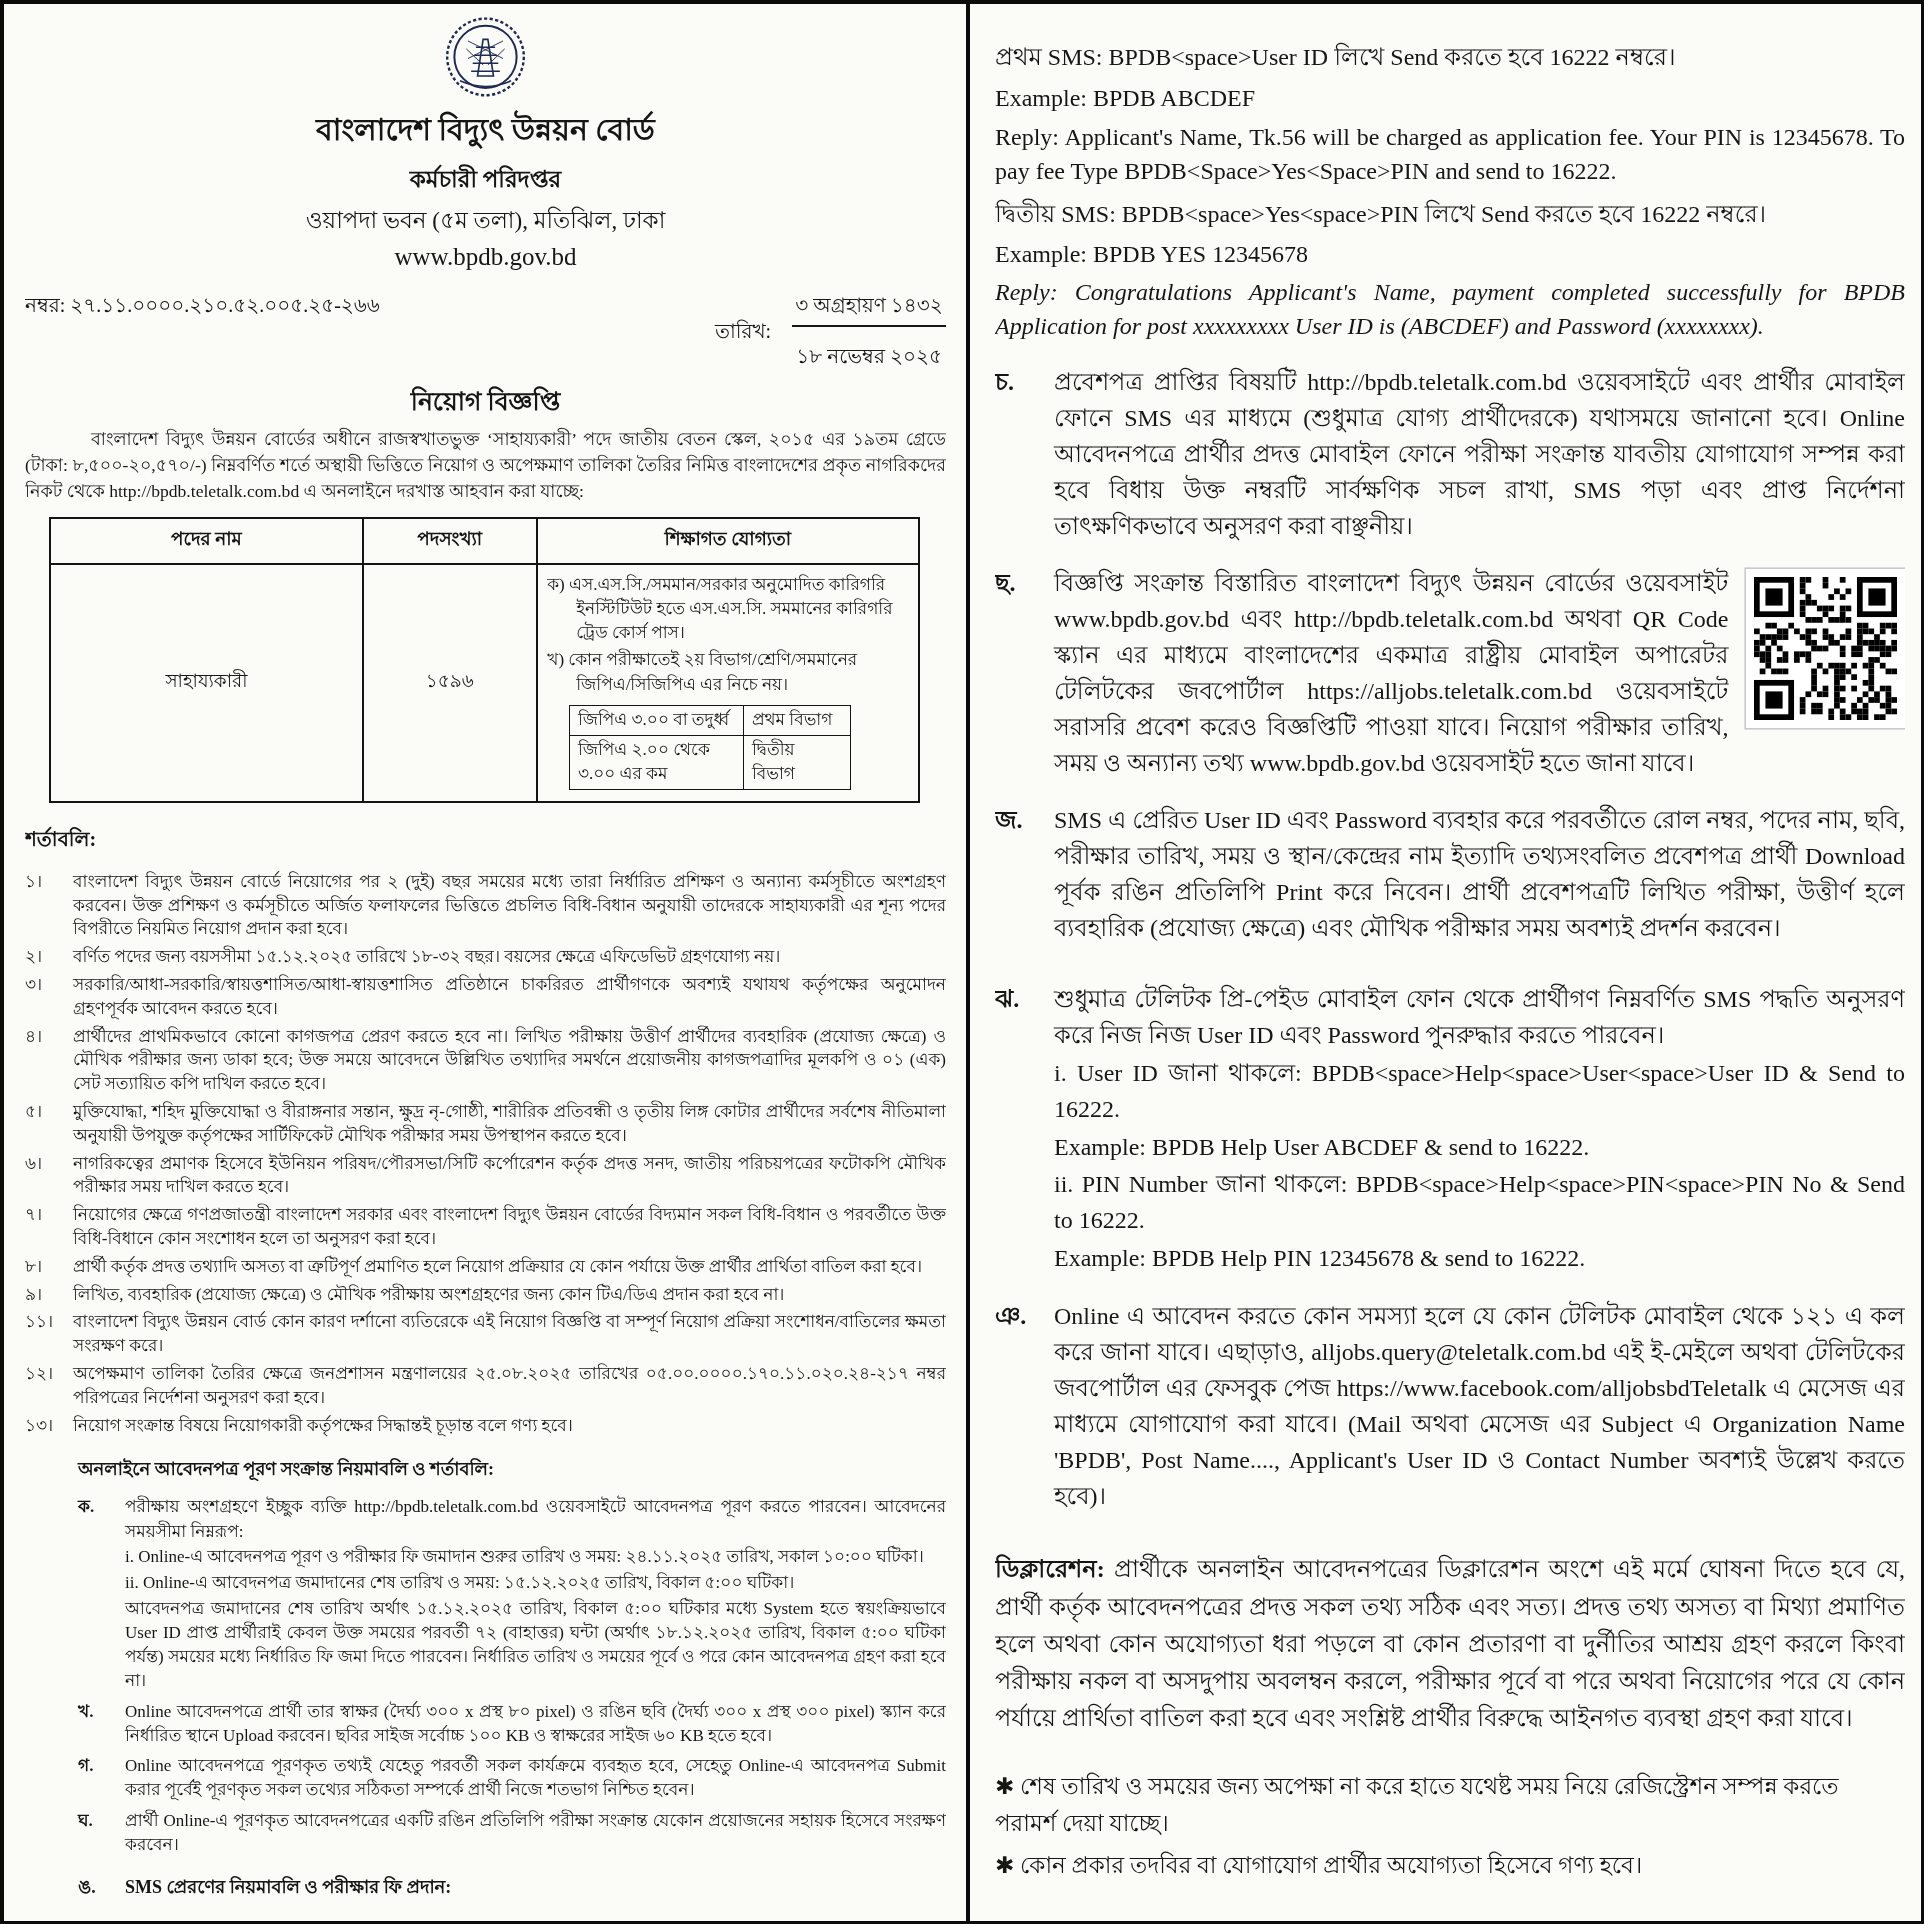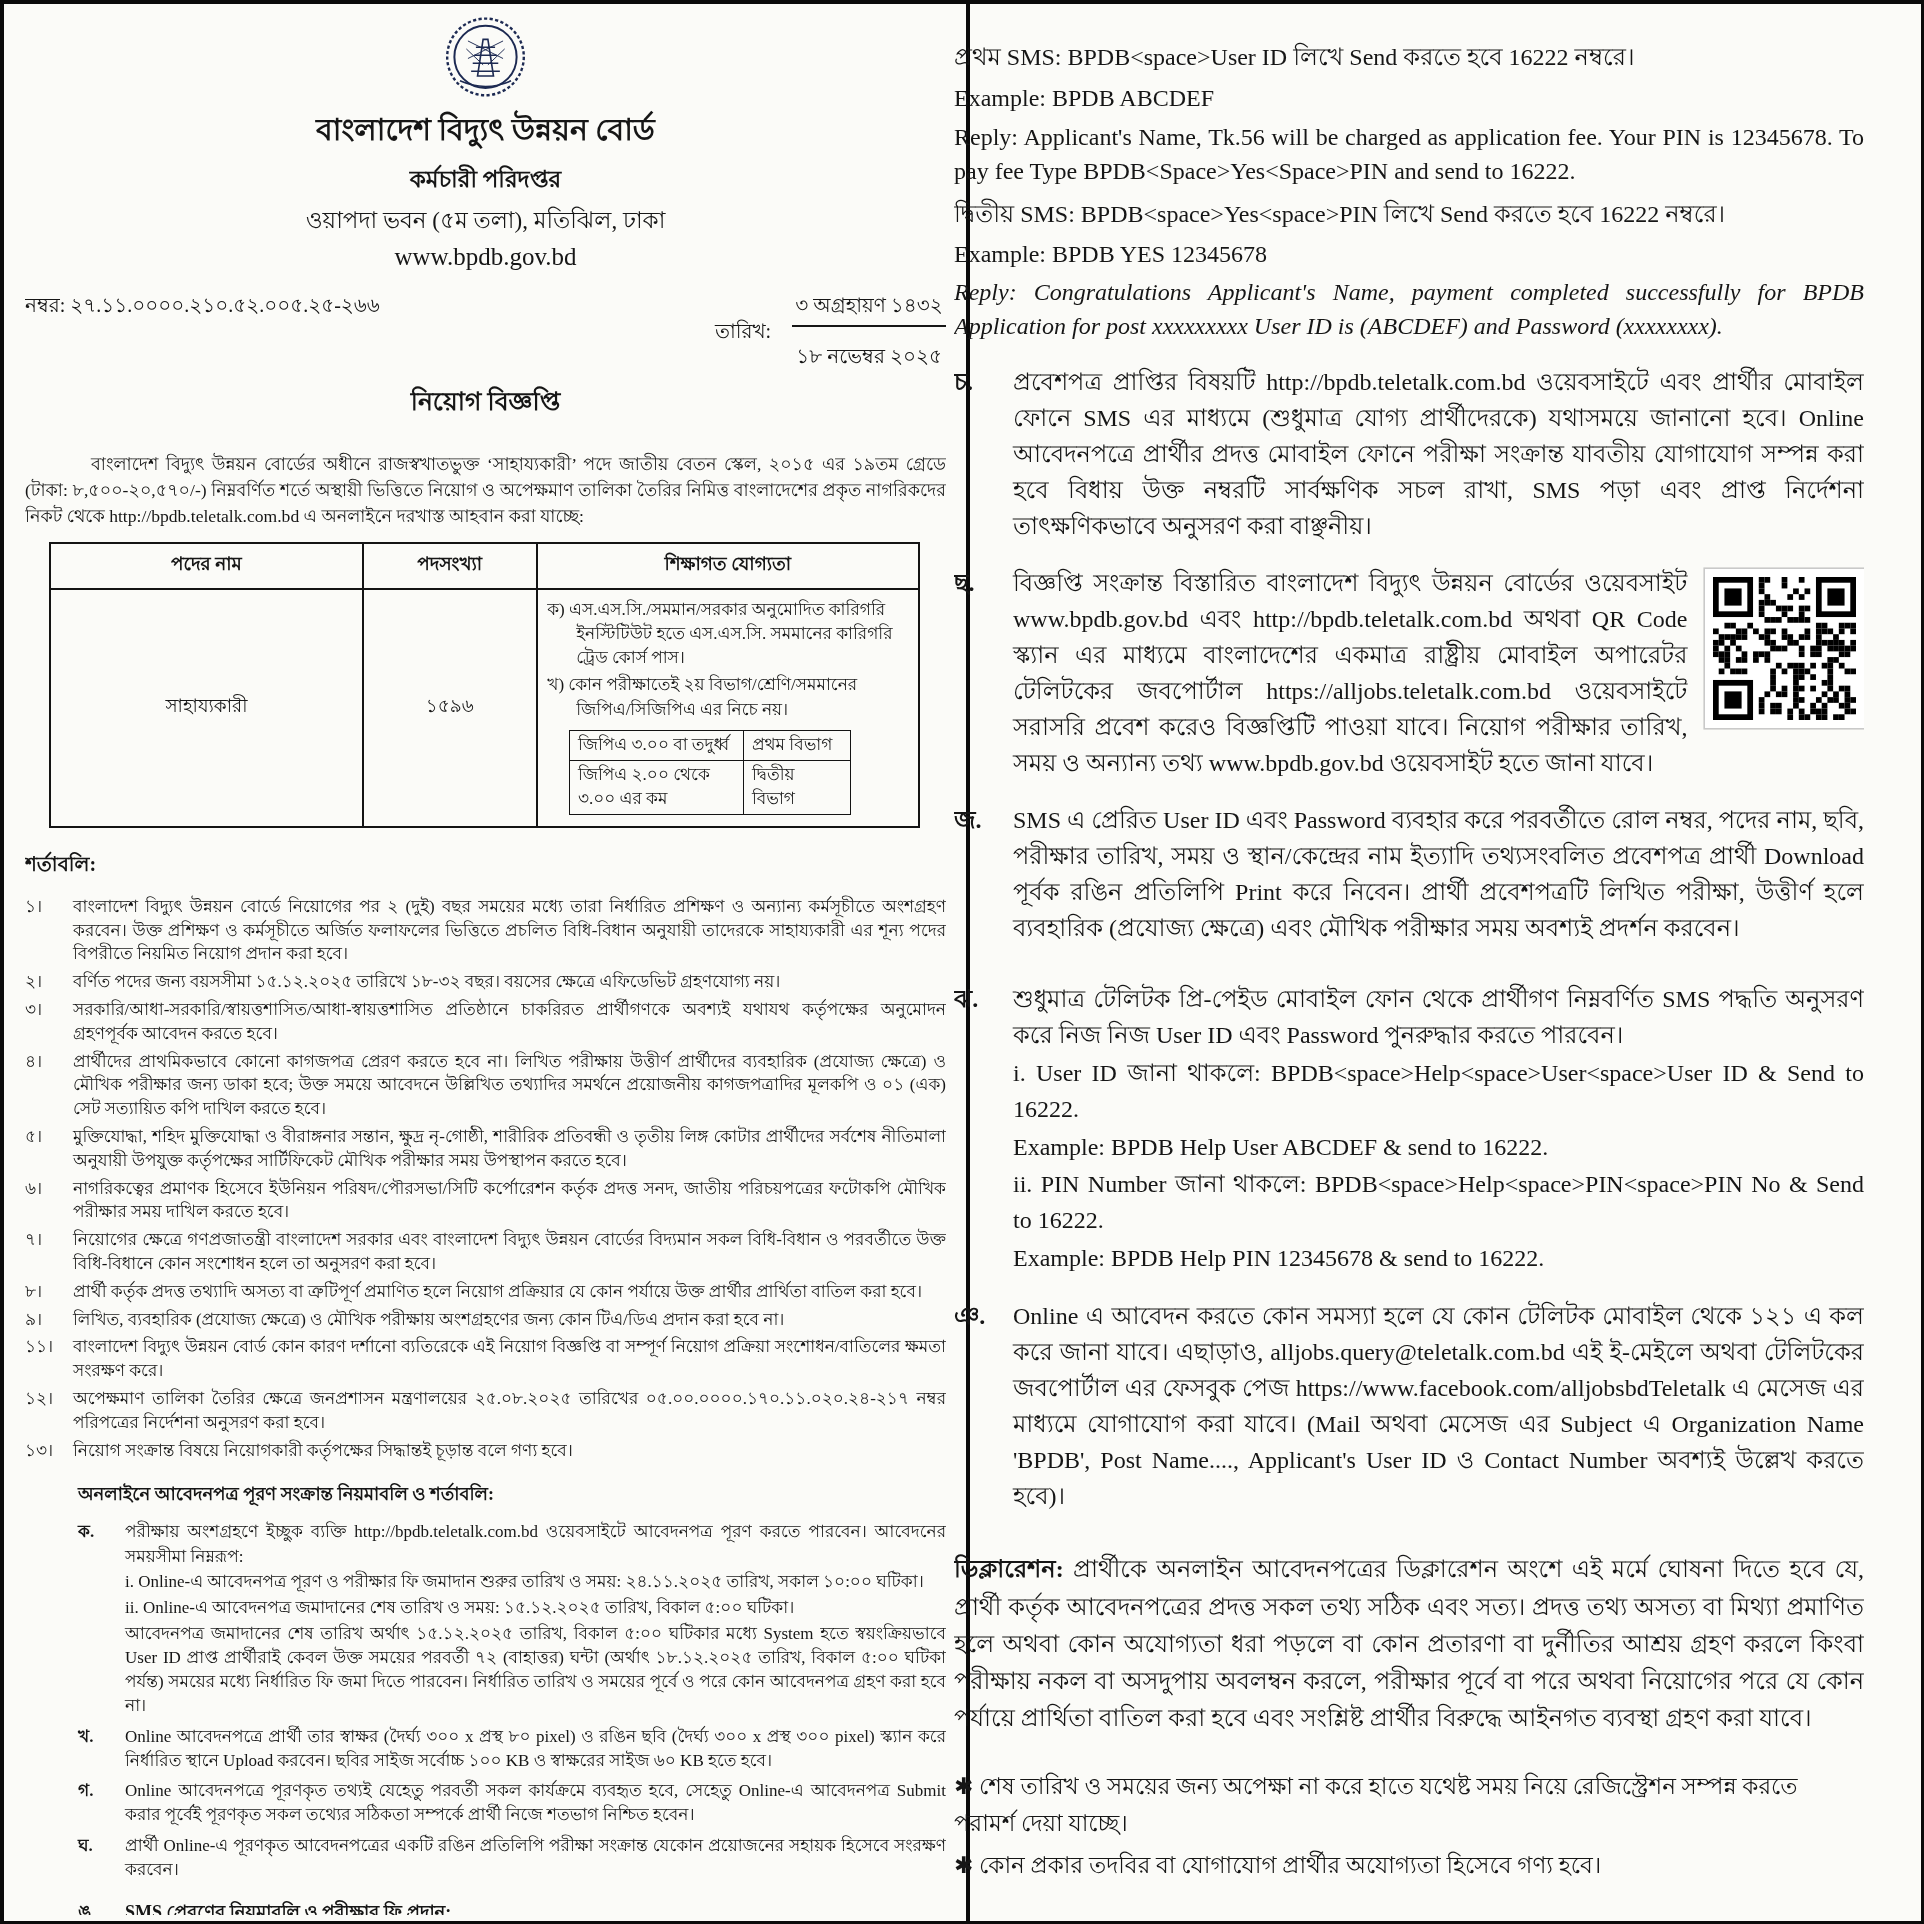--- a/index.html
+++ b/index.html
@@ -2,36 +2,36 @@
 <html style="font-size:13px"><head>
 <meta charset="utf-8">
 <style>
   html,body{margin:0;padding:0;background:#9a9a9a;}
   .page{width:1925px;height:1925px;position:relative;background:#fbfbf8;
         border:4px solid #0b0b0b;box-sizing:border-box;
         font-family:"Liberation Serif","DejaVu Sans",serif;color:#161616;}
   .divider{position:absolute;left:962px;top:0;width:4px;height:100%;background:#0b0b0b;}
   .col{position:absolute;top:0;bottom:6.4px;overflow:hidden;}
   .col-left{left:21px;width:921px;padding-top:13px;}
-  .col-right{left:950px;width:910px;padding-top:35px;}
+  .col-right{left:991px;width:910px;padding-top:35px;}
 
   
   .hdr{text-align:center;}
   .logo{width:83px;height:83px;margin:0 auto;display:block;}
   .org{font-size:30px;font-weight:700;margin-top:6.4px;}
   .dept{font-size:23px;margin-top:3.2px;font-weight:700;}
   .addr{font-size:23px;margin-top:2.4px;}
   .web{font-size:25px;margin-top:2.4px;text-align:center;}
   .meta{display:flex;justify-content:space-between;align-items:flex-start;margin-top:19px;font-size:20px;}
   .dateblk{display:flex;gap:21px;align-items:center;}
   .datestk{text-align:center;font-size:20px;}
   .dtop{border-bottom:2.4px solid #161616;padding:0 3.2px 1.6px;}
   .dbot{padding-top:14px;}
   .title{text-align:center;font-weight:700;font-size:25px;margin-top:8px;}
-  .intro{font-size:17.6px;line-height:1.48;text-align:justify;text-indent:66px;margin-top:26px;}
+  .intro{font-size:17.6px;line-height:1.48;text-align:justify;text-indent:66px;margin-top:1px;}
 
   table.main{border-collapse:collapse;margin:13px 0 0 24px;width:871px;}
   table.main th,table.main td{border:2.4px solid #141414;}
   table.main th{font-size:18.4px;font-weight:700;padding:6.4px 3.2px;}
   .c1{width:36%;text-align:center;font-size:18.4px;}
   .c2{width:20%;text-align:center;font-size:18.4px;}
   .c3{width:44%;padding:8px 9.6px;font-size:17px;line-height:1.42;}
   .qline{padding-left:29px;text-indent:-29px;margin-bottom:3.2px;text-align:left;}
   table.gpa{border-collapse:collapse;width:78%;margin:8px 0 3.2px 6%;}
   table.gpa td{border:1.6px solid #141414;font-size:17px;padding:2.4px 8px;}

